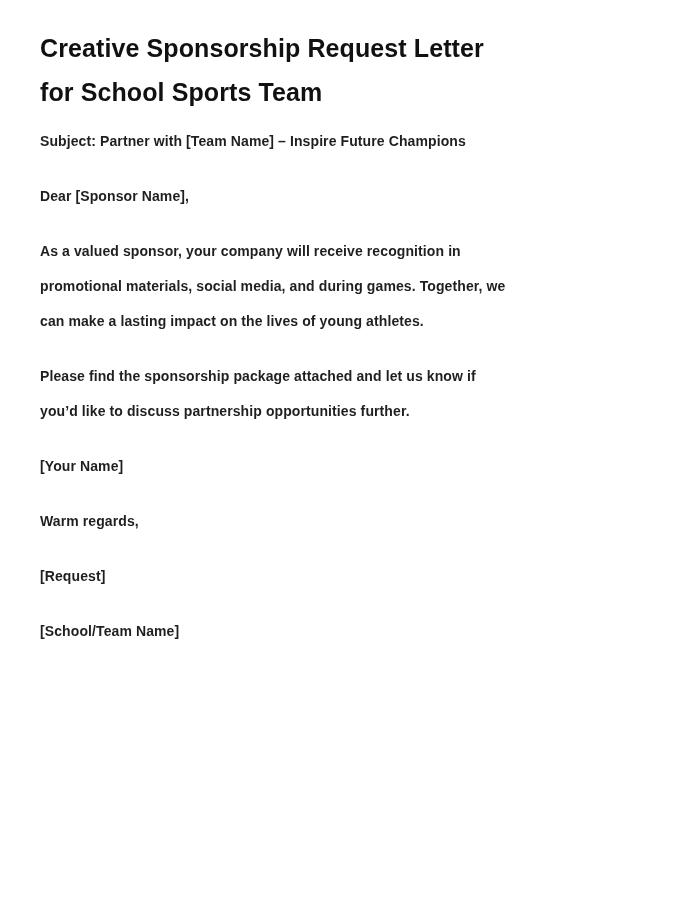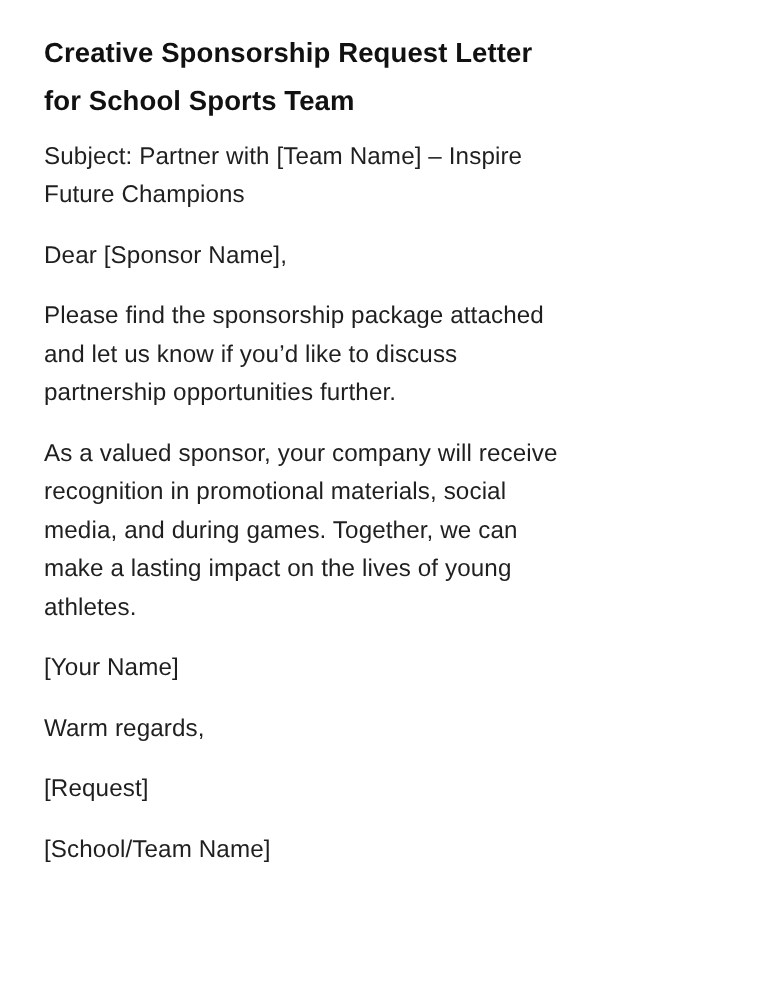--- a/index.html
+++ b/index.html
@@ -23,43 +23,43 @@
   h1.doc-title {
     font-size: 25px;
     font-weight: 700;
     color: #111111;
     line-height: 44px;
     margin: 6px 0 10px 0;
     letter-spacing: 0.1px;
     max-width: 620px;
   }
   .doc-body p {
-    font-size: 22px;
-    font-weight: 400;
+    font-size: 14px;
+    font-weight: 700;
     line-height: 35px;
     margin: 0 0 20px 0;
     max-width: 608px;
     letter-spacing: 0.1px;
   }
 </style>
 </head>
 <body>
 
 <div class="doc">
   <h1 class="doc-title">Creative Sponsorship Request Letter for School Sports Team</h1>
 
   <div class="doc-body">
     <p>Subject: Partner with [Team Name] – Inspire Future Champions</p>
 
     <p>Dear [Sponsor Name],</p>
 
 
+    <p>As a valued sponsor, your company will receive recognition in promotional materials, social media, and during games. Together, we can make a lasting impact on the lives of young athletes.</p>
+
     <p>Please find the sponsorship package attached and let us know if you’d like to discuss partnership opportunities further.</p>
-
-    <p>As a valued sponsor, your company will receive recognition in promotional materials, social media, and during games. Together, we can make a lasting impact on the lives of young athletes.</p>
 
     <p>[Your Name]</p>
 
     <p>Warm regards,</p>
 
     <p>[Request]</p>
 
     <p>[School/Team Name]</p>
   </div>
 </div>

